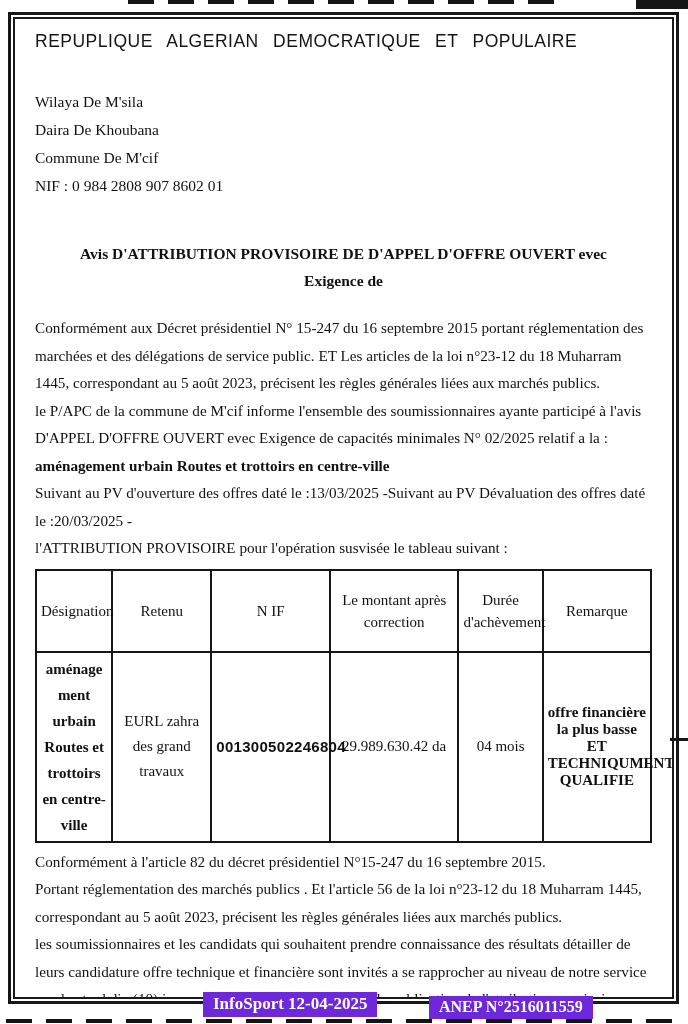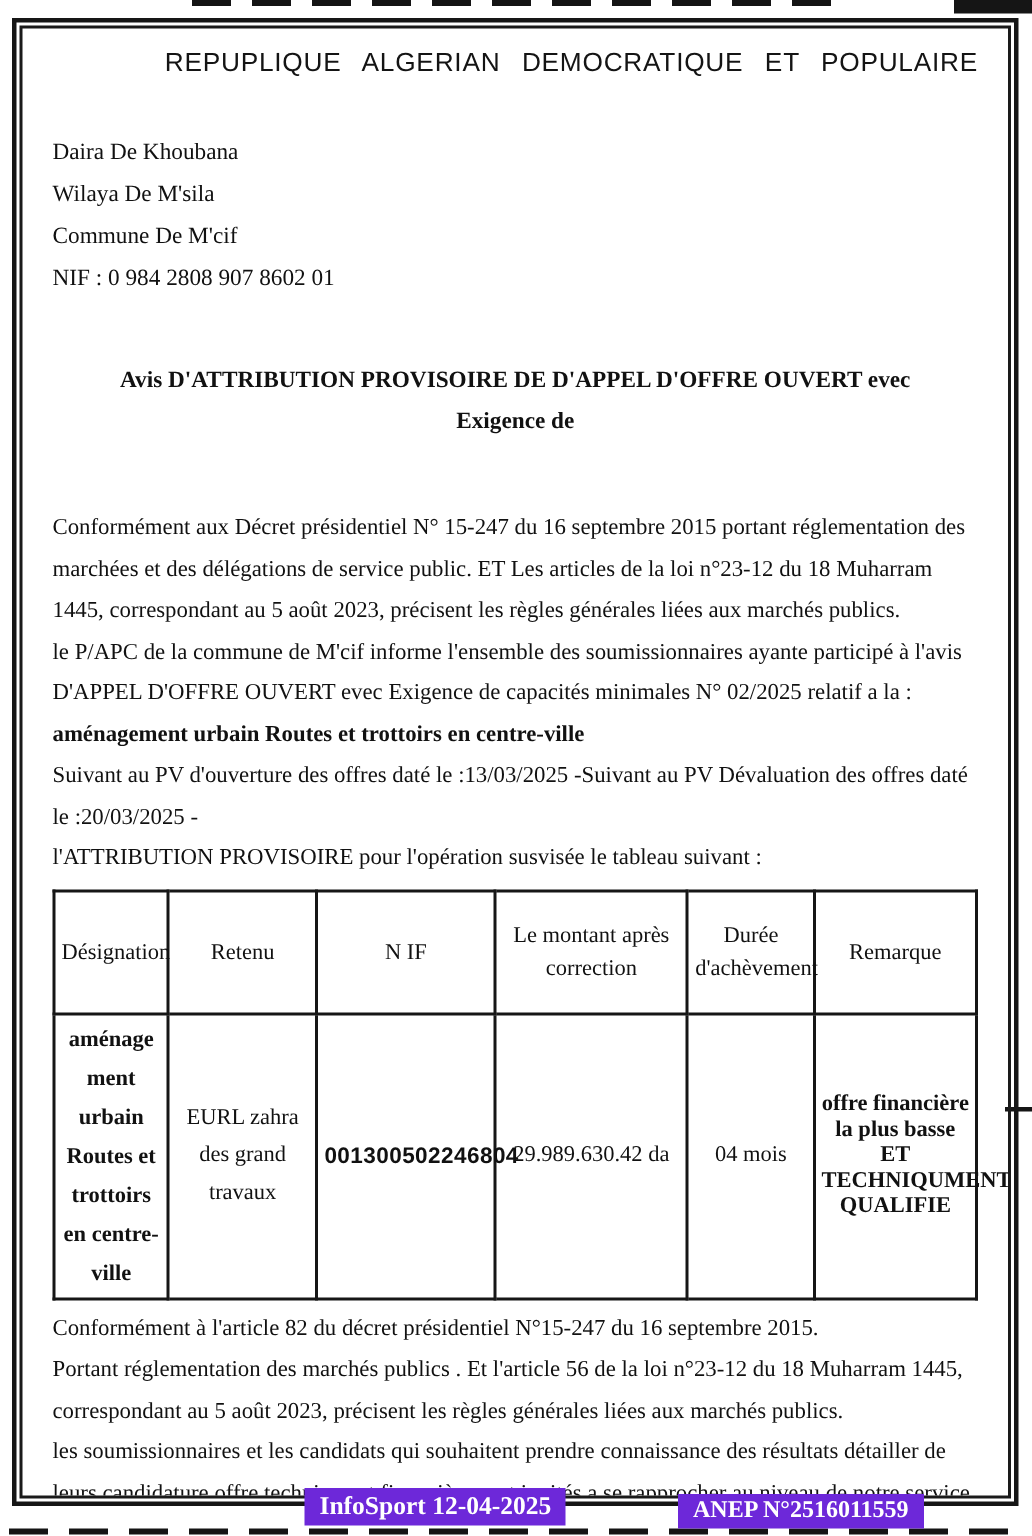--- a/index.html
+++ b/index.html
@@ -30,41 +30,41 @@
   }
   .frame-inner {
     width: 100%; height: 100%;
     border: 2px solid #1a1a1a;
     padding: 4px 20px 0 20px;
     overflow: hidden;
   }
 
   .doc-title {
     margin-top: 8px;
-    text-align: right;
+    text-align: left;
     font-family: "Liberation Sans", sans-serif;
     font-size: 17.5px;
     font-weight: 500;
     letter-spacing: 0.5px;
     word-spacing: 9px;
     color: #141414;
   }
 
   .org-block { margin-top: 36px; font-size: 15.5px; line-height: 28px; }
 
   .notice-title {
     margin-top: 40px;
     text-align: center;
     font-weight: bold;
     font-size: 15.5px;
     line-height: 27px;
     padding: 0 26px;
   }
 
-  .intro { margin-top: 44px; font-size: 15.2px; line-height: 27.5px; }
+  .intro { margin-top: 20px; font-size: 15.2px; line-height: 27.5px; }
   .intro p { margin: 0; }
   .bold { font-weight: bold; }
 
   table.award {
     margin-top: 7px;
     width: 100%;
     border-collapse: collapse;
     table-layout: fixed;
   }
   table.award th, table.award td {
@@ -100,40 +100,40 @@
     position: absolute;
     background: #6d28d9;
     color: #ffffff;
     font-family: Liberation Serif, serif;
     font-weight: bold;
     font-size: 17px;
     padding: 2px 10px 3px 10px;
     white-space: nowrap;
   }
   .badge-left  { left: 203px; top: 992px; }
-  .badge-right { left: 452px; top: 996px; font-size: 16px; }
+  .badge-right { left: 429px; top: 996px; font-size: 16px; }
 </style>
 </head>
 <body>
 
 <div class="page">
 
   <div class="dash-line" style="left:128px; top:0; width:440px;"></div>
   <div class="artifact" style="right:0; top:0; width:52px; height:9px;"></div>
   <div class="artifact" style="right:0; top:738px; width:18px; height:3px;"></div>
   <div class="dash-line" style="left:6px; bottom:1px; width:676px;"></div>
 
   <div class="frame-outer">
     <div class="frame-inner">
 
       <div class="doc-title">REPUPLIQUE ALGERIAN DEMOCRATIQUE ET POPULAIRE</div>
 
       <div class="org-block">
+        <div>Wilaya De M'sila</div>
         <div>Daira De Khoubana</div>
-        <div>Wilaya De M'sila</div>
         <div>Commune De M'cif</div>
         <div>NIF : 0 984 2808 907 8602 01</div>
       </div>
 
       <div class="notice-title">
         <div>Avis D'ATTRIBUTION PROVISOIRE DE D'APPEL D'OFFRE OUVERT evec Exigence de</div>
       </div>
 
       <div class="intro">
         <p>Conformément aux Décret présidentiel N° 15-247 du 16 septembre 2015 portant réglementation des marchées et des délégations de service public.  ET Les articles de la loi n°23-12 du 18 Muharram 1445, correspondant au 5 août 2023, précisent les règles générales liées aux marchés publics.</p>

